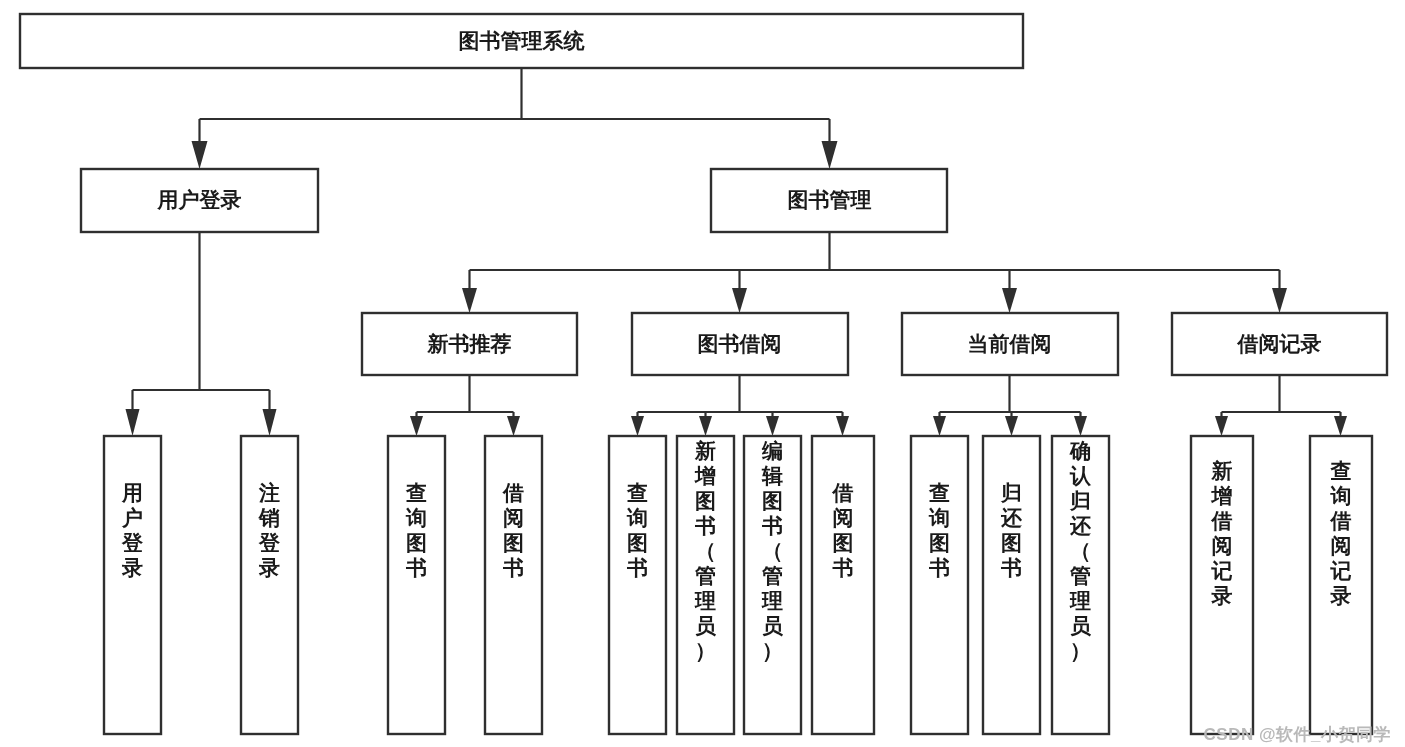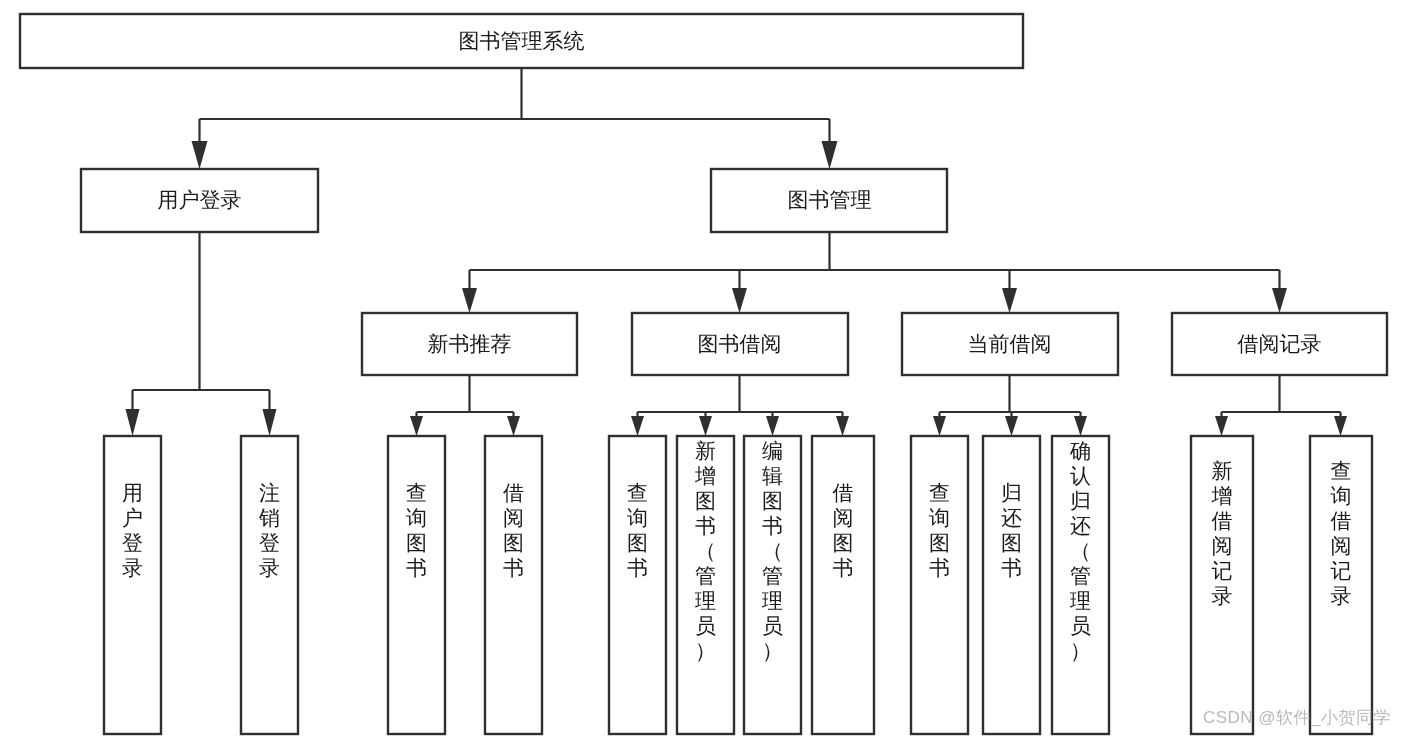--- a/index.html
+++ b/index.html
@@ -11,20 +11,21 @@
     width: 1405px;
     height: 747px;
     font-family: "Liberation Sans", "DejaVu Sans", sans-serif;
     overflow: hidden;
     position: relative;
   }
   #diagram-root {
     position: relative;
     width: 1405px;
     height: 747px;
+    font-weight: bold;
   }
   svg#flowchart {
     position: absolute;
     top: 0;
     left: 0;
     width: 1405px;
     height: 747px;
     display: block;
   }
   .node-box {
@@ -52,21 +53,21 @@
   }
   .node-label-vert {
     fill: #1a1a1a;
     font-family: "Liberation Sans", "DejaVu Sans", sans-serif;
     font-size: 21px;
     text-anchor: middle;
   }
   .watermark {
     position: absolute;
     right: 14px;
-    bottom: 18px;
+    bottom: 1px;
     font-family: "Liberation Sans", "DejaVu Sans", sans-serif;
     font-size: 17px;
     color: #b9b9b9;
     letter-spacing: 0.5px;
     white-space: nowrap;
     user-select: none;
   }
 </style>
 </head>
 <body>

